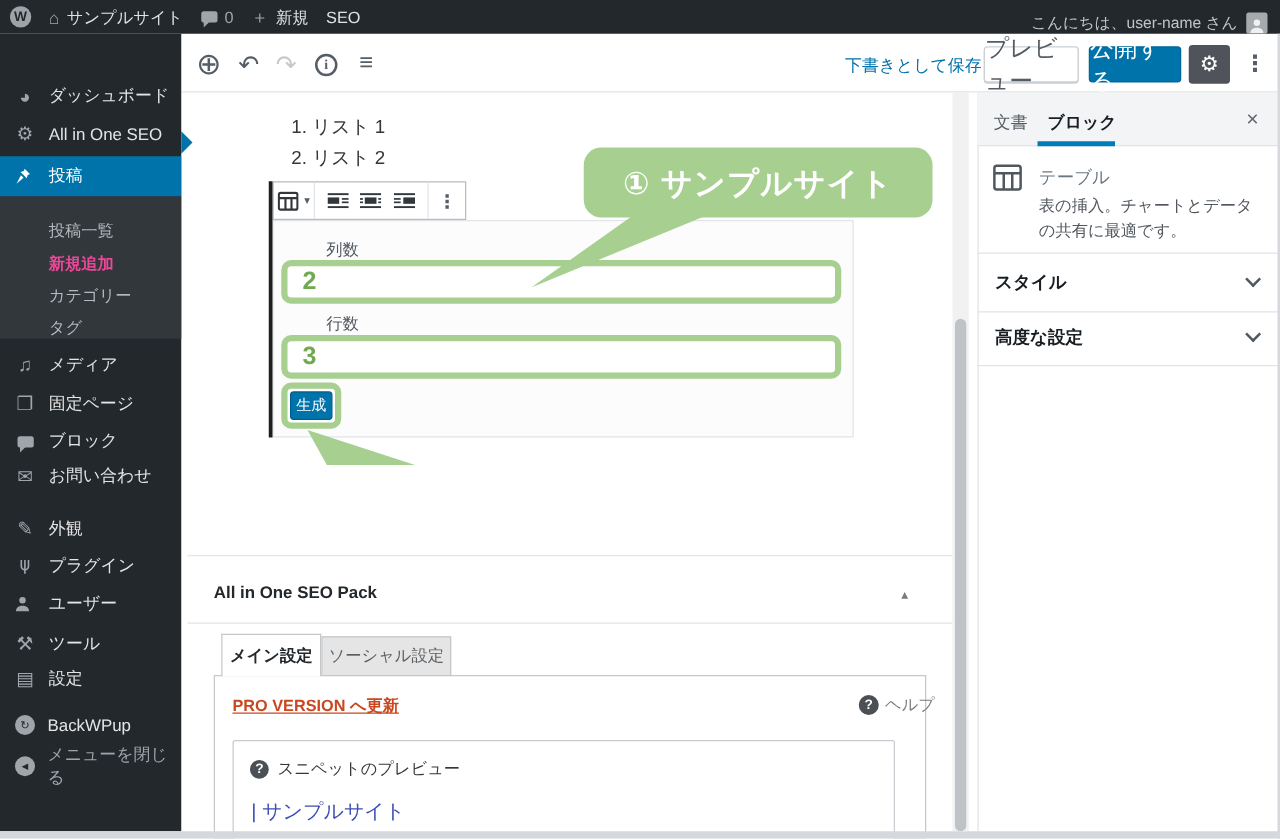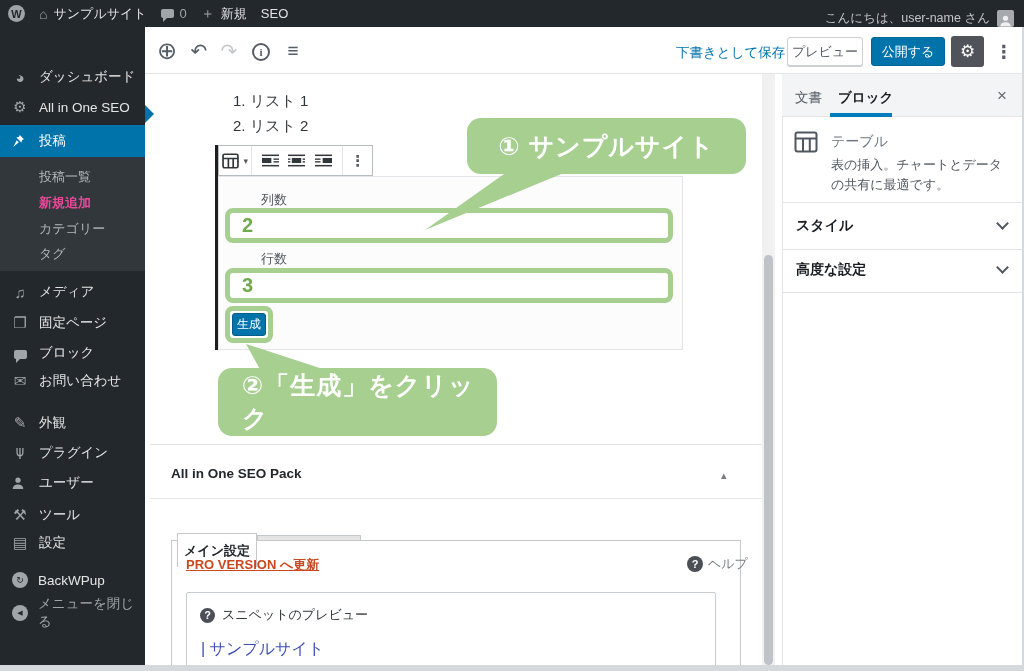--- a/index.html
+++ b/index.html
@@ -23,39 +23,39 @@
   .avatar { width:17px; height:17px; background:#a7aaad; border-radius:2px; display:flex; align-items:flex-end; justify-content:center; overflow:hidden; }
 
   
   .sbar { position:absolute; left:0; top:27px; width:145px; height:638px; background:#23282d; z-index:50; }
   .mi { position:absolute; left:0; width:145px; height:30px; display:flex; align-items:center; gap:10px;
         padding-left:11px; color:#e5e5e5; font-size:13.5px; cursor:default; }
   .mi .ic { width:18px; text-align:center; color:#a0a5aa; font-size:15px; flex:none; }
   .mi.active { background:#0073aa; color:#fff; height:32px; }
   .mi.active .ic { color:#fff; }
   .submenu-bg { position:absolute; left:0; top:130px; width:145px; height:114px; background:#32373c; }
-  .smi { position:absolute; left:0; width:145px; height:26px; display:flex; align-items:flex-start;
+  .smi { position:absolute; left:0; width:145px; height:26px; display:flex; align-items:flex-end;
          padding-left:39px; color:#b4b9be; font-size:13px; cursor:default; z-index:2; }
   .smi.current { color:#ec4899; font-weight:bold; }
   .mi.dim { color:#a0a5aa; }
   .menu-arrow { position:absolute; left:145px; top:105px; width:0; height:0; z-index:51;
                 border:9px solid transparent; border-left-color:#0073aa; }
   .circ-ic { width:16px; height:16px; border-radius:50%; background:#a0a5aa; color:#23282d;
              display:flex; align-items:center; justify-content:center; font-size:9px; flex:none; margin-left:1px; }
 
   
   .ehead { position:absolute; left:145px; top:27px; width:877px; height:47px; background:#fff;
            border-bottom:1px solid #e2e4e7; z-index:40; }
   .ehicon { position:absolute; display:flex; align-items:center; justify-content:center; color:#555d66; }
   .info-circle { width:18px; height:18px; border:2px solid #555d66; border-radius:50%;
                  display:flex; align-items:center; justify-content:center;
                  font-size:11px; font-weight:bold; font-family:"Liberation Serif","DejaVu Serif",serif; }
   .save-draft { position:absolute; left:676px; top:44px; color:#0073aa; font-size:13.5px; cursor:pointer; }
   .btn { position:absolute; display:flex; align-items:center; justify-content:center;
-         border-radius:3px; font-size:13px; cursor:pointer; }
+         border-radius:3px; font-size:19px; cursor:pointer; }
   .btn-preview { left:787px; top:37px; width:76px; height:29px; background:#fff;
                  border:1px solid #ccd0d4; color:#555d66; box-shadow:0 1px 0 #ccd0d4; }
   .btn-publish { left:871px; top:37px; width:74px; height:29px; background:#0073aa;
                  border:1px solid #006799; color:#fff; }
   .btn-gear { left:951px; top:36px; width:33px; height:31px; background:#50545a; color:#fff; font-size:17px; }
   .btn-more { left:991px; top:36px; width:26px; height:31px; color:#555d66; font-size:18px; font-weight:bold; background:#fff; }
 
   
   .li { position:absolute; left:233px; color:#32373c; font-size:15px; z-index:1; }
   .sel-bar { position:absolute; left:215px; top:145px; width:3px; height:205px; background:#1e1e1e; z-index:5; }
@@ -84,21 +84,21 @@
   .c2 { left:218px; top:368px; width:279px; height:68px; padding-left:24px; }
   .tail1 { position:absolute; left:425px; top:170px; width:146px; height:60px; background:#a6cf90; z-index:6;
            clip-path:polygon(58% 0, 100% 0, 0 100%); }
   .tail2 { position:absolute; left:246px; top:344px; width:86px; height:28px; background:#a6cf90; z-index:6;
            clip-path:polygon(0 0, 18% 100%, 100% 100%); }
 
   
   .hline { position:absolute; background:#e2e4e7; height:1px; }
   .mbtitle { position:absolute; left:171px; top:466px; font-size:13.5px; font-weight:bold; color:#23282d; }
   .mbarrow { position:absolute; left:721px; top:469px; color:#787c82; font-size:11px; }
-  .tab { position:absolute; display:flex; align-items:center; justify-content:center; font-size:13px; cursor:pointer;margin-top:26px; }
+  .tab { position:absolute; display:flex; align-items:center; justify-content:center; font-size:13px; cursor:pointer; }
   .tab-main { left:177px; top:507px; width:80px; height:34px; background:#fff; border:1px solid #c5c8cb;
               border-bottom:none; font-weight:bold; color:#23282d; z-index:3; }
   .tab-social { left:257px; top:509px; width:104px; height:32px; background:#e5e5e5; border:1px solid #c5c8cb;
                 color:#595f63; z-index:1; }
   .tcbox { position:absolute; left:171px; top:540px; width:570px; height:131px; background:#fff;
            border:1px solid #c5c8cb; z-index:2; }
   .prolink { position:absolute; left:186px; top:556px; font-size:13px; font-weight:bold; color:#c9481f;
              text-decoration:underline; z-index:3; cursor:pointer; }
   .helpwrap { position:absolute; left:687px; top:555px; display:flex; align-items:center; gap:5px; z-index:3; cursor:pointer; }
   .qcircle { width:16px; height:16px; border-radius:50%; background:#4a5056; color:#fff; font-size:11px;
@@ -338,21 +338,20 @@
   <input class="ginput" style="top: 208px;" readonly="" value="2">
   <div class="flabel" style="top:250px">行数</div>
   <input class="ginput" style="top: 268px;" readonly="" value="3">
   <div class="genbox">
     <span class="genbtn">生成</span>
   </div>
 
   <div class="tail1"></div>
   <div class="callout c1">① サンプルサイト</div>
   <div class="tail2"></div>
-  <div class="callout c2">②「生成」をクリック</div>
 
   <div class="hline" style="left:150px;top:444px;width:612px"></div>
   <div class="mbtitle">All in One SEO Pack</div>
   <div class="mbarrow">▴</div>
   <div class="hline" style="left:150px;top:498px;width:612px"></div>
 
   <div class="tab tab-main">メイン設定</div>
   <div class="tab tab-social">ソーシャル設定</div>
   <div class="tcbox"></div>
 

